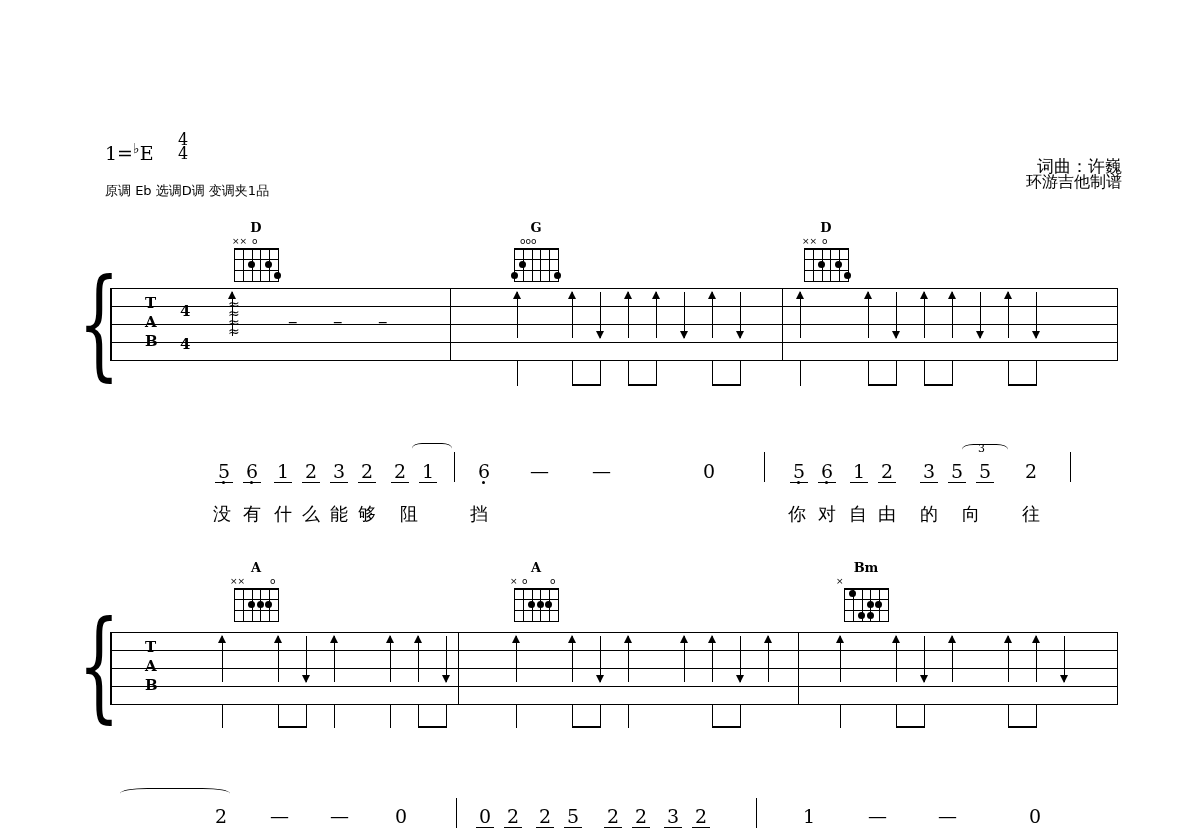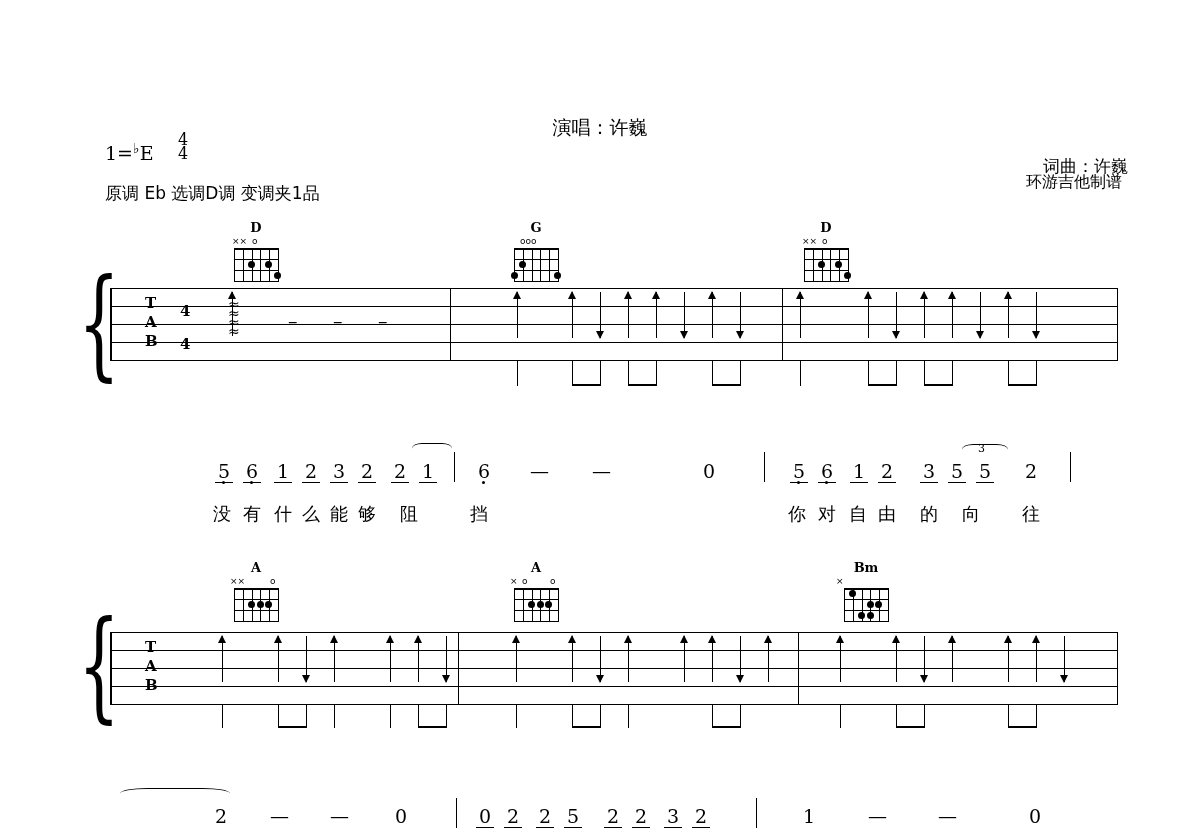--- a/index.html
+++ b/index.html
@@ -24,25 +24,25 @@
     font-family:"DejaVu Serif", serif;
   }
   .keysig .flat { font-size:14px; vertical-align:super; }
   .meter {
     position:absolute; left:172px; top:133px; width:22px; text-align:center;
     font-size:16px; font-family:"DejaVu Serif", serif; line-height:14px;
   }
   .meter .num { display:block; }
   .meter .den { display:block; }
   .tuning {
-    position:absolute; left:105px; top:182px; font-size:17px;
+    position:absolute; left:105px; top:182px; font-size:13px;
     font-family:"DejaVu Sans", sans-serif;
   }
   .credit1 {
-    position:absolute; right:72px; top:155px; font-size:17px;
+    position:absolute; right:78px; top:155px; font-size:17px;
     font-family:"DejaVu Sans", sans-serif;
   }
   .credit2 {
     position:absolute; right:78px; top:172px; font-size:16px;
     font-family:"DejaVu Sans", sans-serif;
   }
 
   
   .system { position:absolute; }
   .staff { position:absolute; }
@@ -112,21 +112,20 @@
   }
   .triplet {
     position:absolute; font-size:11px; font-family:"DejaVu Serif", serif;
   }
 </style>
 </head>
 <body>
 
 <div class="sheet">
 
-  <div class="singer">演唱：许巍</div>
 
   <div class="keysig">
     <span>1=</span><span class="flat">♭</span><span>E</span>
   </div>
   <div class="meter">
     <span class="num">4</span>
     <span class="den">4</span>
   </div>
   <div class="tuning">原调 Eb  选调D调  变调夹1品</div>
   <div class="credit1">词曲：许巍</div>

